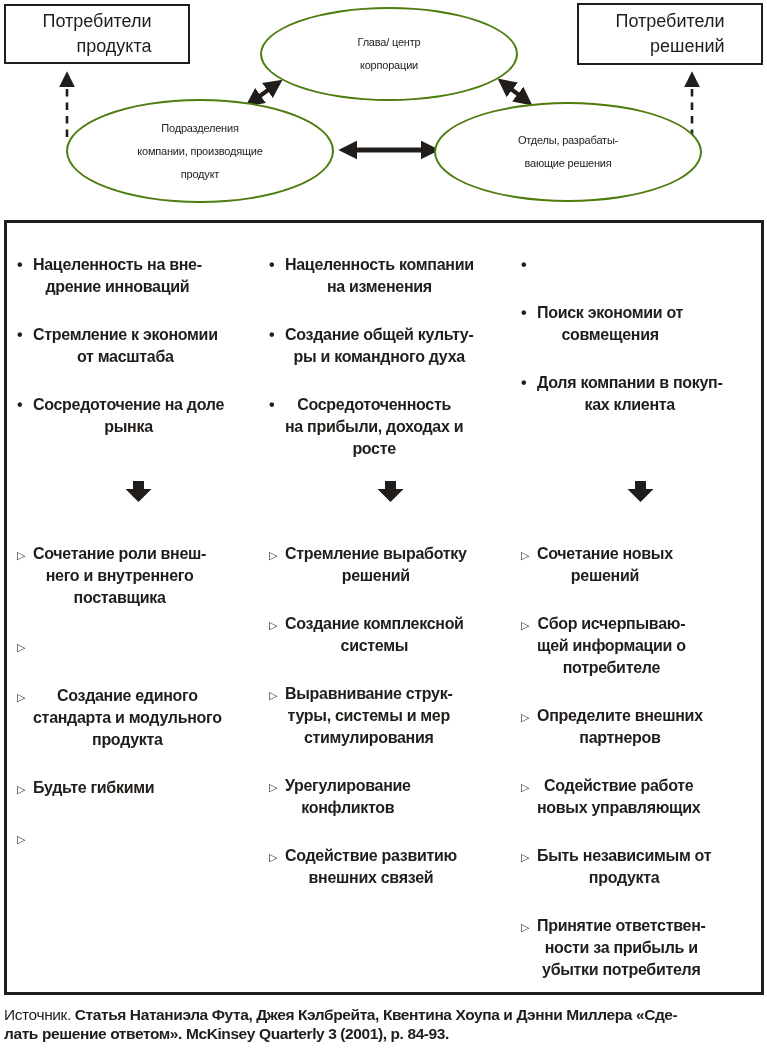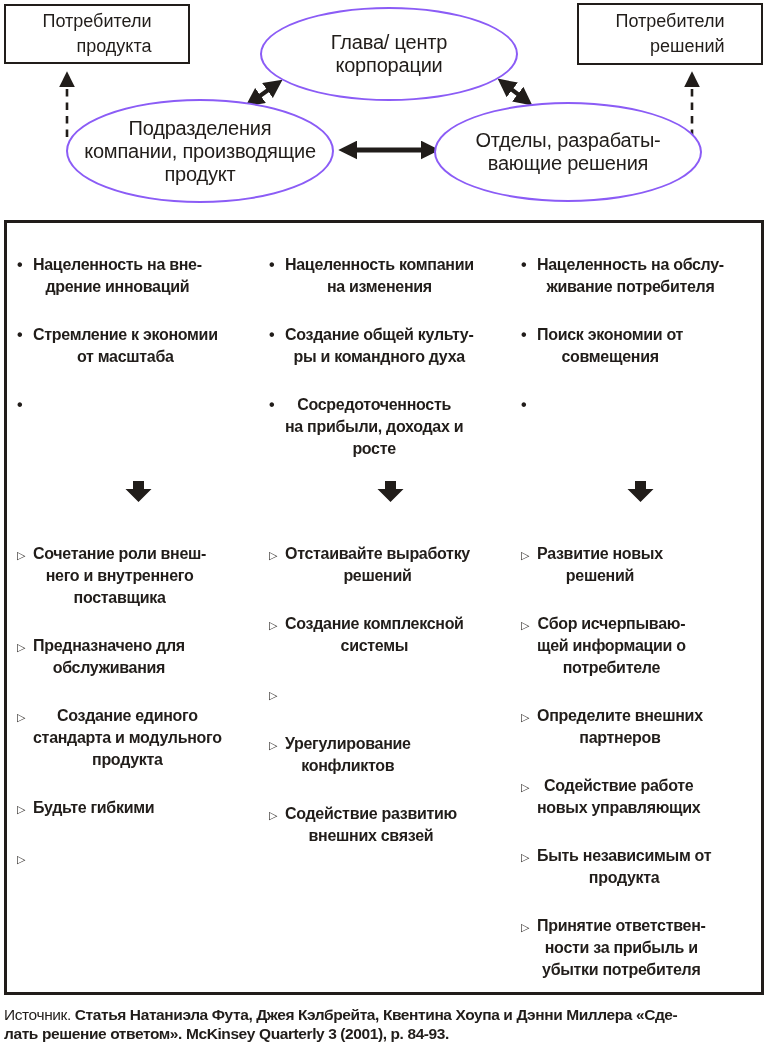--- a/index.html
+++ b/index.html
@@ -11,23 +11,23 @@
   
   .stage { position:absolute; left:0; top:0; width:767px; height:219px; }
   .rect-node {
     position:absolute; border:2px solid #211d1a; background:#fff;
     display:flex; align-items:center; justify-content:center; text-align:right;
     font-weight:normal; font-size:18px; line-height:25px; white-space:pre-line; z-index:2;
   }
   #left-box  { left:4px;  top:4px; width:182px; height:56px; }
   #right-box { left:577px; top:3px; width:182px; height:58px; }
   .ellipse-node {
-    position:absolute; border:2px solid #8b5cf6; border-radius:50%; background:#fff;
+    position:absolute; border:2px solid #4d7c0f; border-radius:50%; background:#fff;
     display:flex; align-items:center; justify-content:center; text-align:center;
-    font-size:20px; line-height:23px; white-space:pre-line; z-index:2; letter-spacing:-0.2px;
+    font-size:11px; line-height:23px; white-space:pre-line; z-index:2; letter-spacing:-0.2px;
   }
   #center-ellipse { left:260px; top:7px;  width:254px; height:90px; }
   #left-ellipse   { left:66px;  top:99px; width:264px; height:100px; }
   #right-ellipse  { left:434px; top:102px; width:264px; height:96px; }
   svg.arrows { position:absolute; left:0; top:0; width:767px; height:219px; z-index:1; }
 
   
   .main-box {
     position:absolute; left:4px; top:220px; width:754px; height:769px;
     border:3px solid #211d1a; background:#fff;
@@ -99,38 +99,38 @@
           <span class="txt">Нацеленность на вне-
 дрение инноваций</span>
         </div>
         <div class="item">
           <span class="bullet dot">•</span>
           <span class="txt">Стремление к экономии
 от масштаба</span>
         </div>
         <div class="item">
           <span class="bullet dot">•</span>
+          <span class="txt">Сосредоточение на доле
+рынка</span>
         </div>
       </div>
     <div class="down-arrow-row">
       <svg width="27" height="21" viewBox="0 0 27 21">
         <path d="M8 0 H19 V8 H26.5 L13.5 21 L0.5 8 H8 Z" fill="#211d1a"></path>
       </svg>
     </div>
     <div class="action-list">
         <div class="item">
           <span class="bullet tri">▷</span>
           <span class="txt">Сочетание роли внеш-
 него и внутреннего
 поставщика</span>
         </div>
         <div class="item">
           <span class="bullet tri">▷</span>
-          <span class="txt">Предназначено для
-обслуживания</span>
         </div>
         <div class="item">
           <span class="bullet tri">▷</span>
           <span class="txt">Создание единого
 стандарта и модульного
 продукта</span>
         </div>
         <div class="item">
           <span class="bullet tri">▷</span>
           <span class="txt">Будьте гибкими</span>
@@ -161,69 +161,72 @@
         </div>
       </div>
     <div class="down-arrow-row">
       <svg width="27" height="21" viewBox="0 0 27 21">
         <path d="M8 0 H19 V8 H26.5 L13.5 21 L0.5 8 H8 Z" fill="#211d1a"></path>
       </svg>
     </div>
     <div class="action-list">
         <div class="item">
           <span class="bullet tri">▷</span>
-          <span class="txt">Отстаивайте выработку
+          <span class="txt">Стремление выработку
 решений</span>
         </div>
         <div class="item">
           <span class="bullet tri">▷</span>
           <span class="txt">Создание комплексной
 системы</span>
         </div>
         <div class="item">
           <span class="bullet tri">▷</span>
+          <span class="txt">Выравнивание струк-
+туры, системы и мер
+стимулирования</span>
         </div>
         <div class="item">
           <span class="bullet tri">▷</span>
           <span class="txt">Урегулирование
 конфликтов</span>
         </div>
         <div class="item">
           <span class="bullet tri">▷</span>
           <span class="txt">Содействие развитию
 внешних связей</span>
         </div>
       </div>
   </div>
 
   <div class="col" id="col-2">
     <div class="focus-list">
         <div class="item">
           <span class="bullet dot">•</span>
-          <span class="txt">Нацеленность на обслу-
-живание потребителя</span>
         </div>
         <div class="item">
           <span class="bullet dot">•</span>
           <span class="txt">Поиск экономии от
 совмещения</span>
         </div>
         <div class="item">
           <span class="bullet dot">•</span>
+          <span class="txt">Доля компании в покуп-
+ках клиента</span>
         </div>
       </div>
     <div class="down-arrow-row">
       <svg width="27" height="21" viewBox="0 0 27 21">
         <path d="M8 0 H19 V8 H26.5 L13.5 21 L0.5 8 H8 Z" fill="#211d1a"></path>
       </svg>
     </div>
     <div class="action-list">
         <div class="item">
           <span class="bullet tri">▷</span>
-          <span class="txt">Развитие новых
+          <span class="txt">Сочетание новых
 решений</span>
         </div>
         <div class="item">
           <span class="bullet tri">▷</span>
           <span class="txt">Сбор исчерпываю-
 щей информации о
 потребителе</span>
         </div>
         <div class="item">
           <span class="bullet tri">▷</span>

